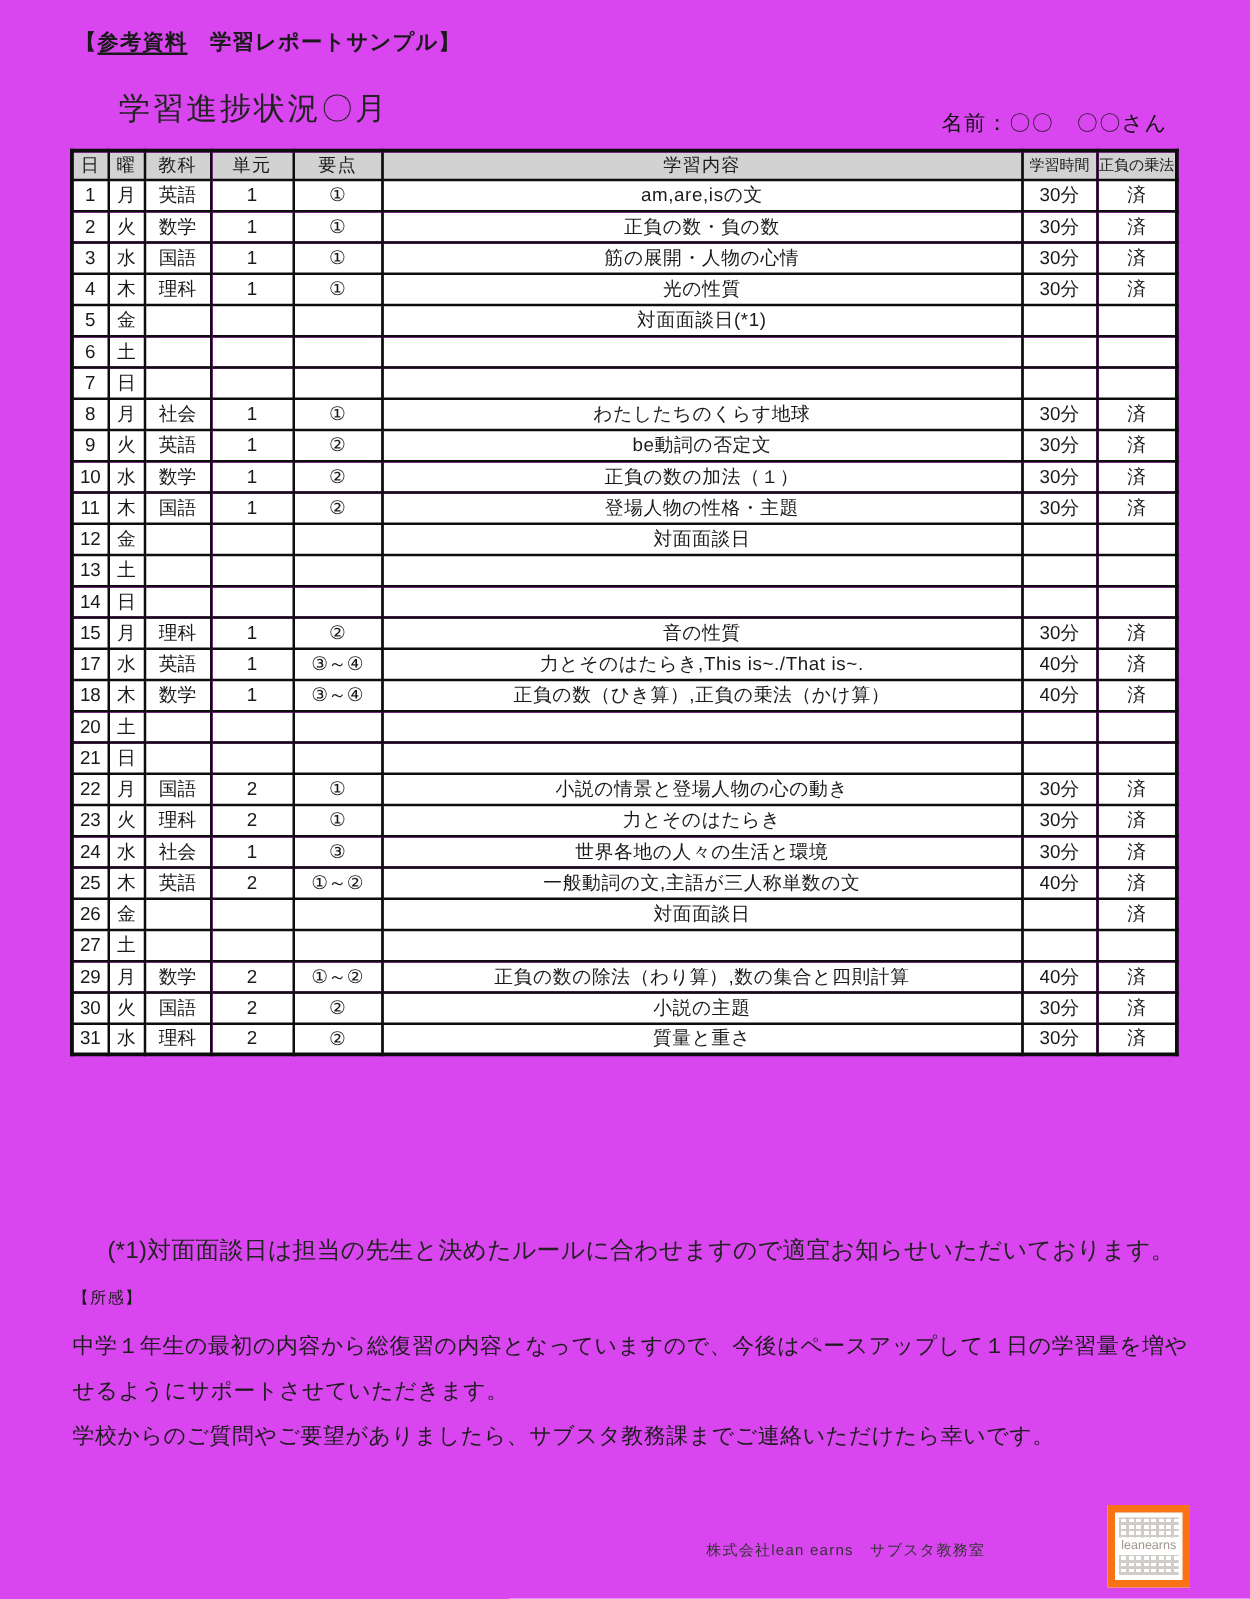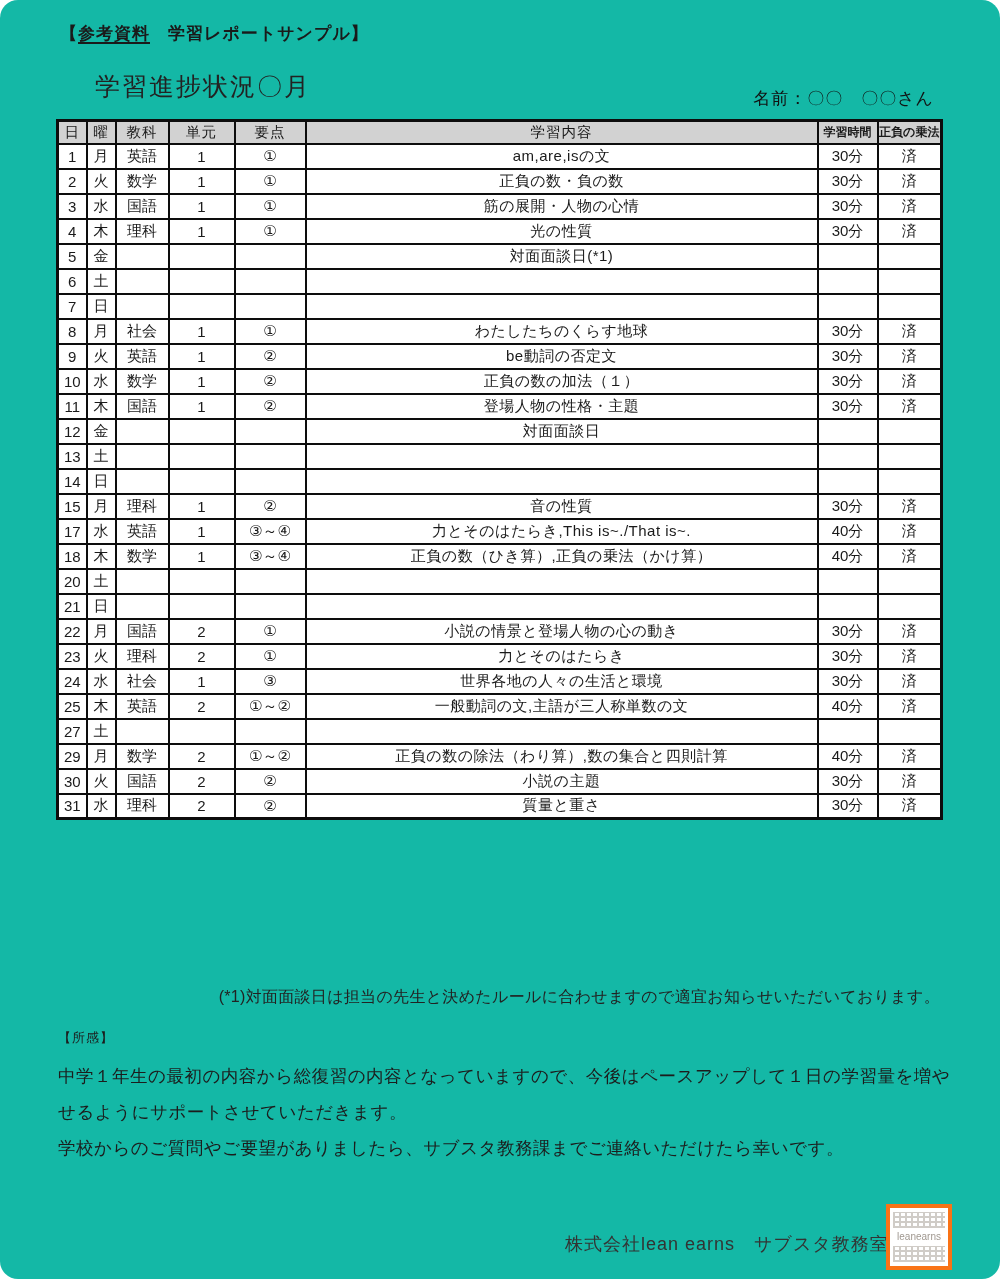--- a/index.html
+++ b/index.html
@@ -4,21 +4,21 @@
 <style>
   * { box-sizing: border-box; margin: 0; padding: 0; }
   html, body { background: #ffffff; }
   body {
     width: 1000px; height: 1279px;
     font-family: "Liberation Sans", "DejaVu Sans", sans-serif;
     color: #1a1a1a;
     position: relative;
     overflow: hidden;
   }
-  .page { position: absolute; inset: 0; background: #14b8a6; border-radius: 18px; }
+  .page { position: absolute; inset: 0; background: #d946ef; }
 
   .doc-title {
     position: absolute; left: 60px; top: 22px;
     font-size: 17px; font-weight: bold; letter-spacing: 1px;
     white-space: nowrap;
   }
   .doc-title .u {
     text-decoration: underline;
     text-decoration-thickness: 2px;
     text-underline-offset: 3px;
@@ -47,46 +47,46 @@
     overflow: hidden;
     white-space: nowrap;
   }
   table.report th {
     background: #d2d2d2;
     font-size: 14.5px;
     font-weight: normal;
     height: 23px;
     letter-spacing: 1px;
   }
-  table.report th.th-small { font-size: 12px; letter-spacing: 0; font-weight: bold; }
+  table.report th.th-small { font-size: 12px; letter-spacing: 0; }
   table.report td { height: 25px; font-size: 15px; background: #fff; }
   td.col-day { font-size: 15px; }
   td.col-content { letter-spacing: 0.5px; }
 
   .footnote {
     position: absolute; right: 60px; top: 987px;
-    font-size: 16px; color: #222; letter-spacing: 0.3px;
+    font-size: 19px; color: #222; letter-spacing: 0.3px;
   }
 
   .comments {
     position: absolute; left: 58px; top: 1020px; width: 895px;
     font-size: 17.5px; line-height: 36px; color: #1c1c1c;
     letter-spacing: 0.5px;
   }
   .comments .heading { font-size: 13px; margin-bottom: 2px; letter-spacing: 1px; }
 
   .footer-company {
     position: absolute; left: 565px; top: 1232px;
-    font-size: 18px; letter-spacing: 1px; color: #333;
+    font-size: 12px; letter-spacing: 1px; color: #333;
   }
 
   .seal {
     position: absolute; left: 886px; top: 1204px;
     width: 66px; height: 66px;
-    border: 4px solid #f97316;
+    border: 6px solid #f97316;
     display: flex; flex-direction: column; justify-content: space-between;
     padding: 4px 3px;
     background: #fff;
   }
   .seal .seal-pattern {
     height: 16px;
     background:
       repeating-linear-gradient(90deg, #aaa39b 0 2px, transparent 2px 6px),
       repeating-linear-gradient(0deg, #aaa39b 0 2px, transparent 2px 5px);
     opacity: 0.55;
@@ -356,20 +356,30 @@
           <td class="col-day">25</td>
           <td class="col-weekday">木</td>
           <td class="col-subject">英語</td>
           <td class="col-unit">2</td>
           <td class="col-point">①～②</td>
           <td class="col-content">一般動詞の文,主語が三人称単数の文</td>
           <td class="col-time">40分</td>
           <td class="col-login">済</td>
         </tr>
         <tr>
+          <td class="col-day">26</td>
+          <td class="col-weekday">金</td>
+          <td class="col-subject"></td>
+          <td class="col-unit"></td>
+          <td class="col-point"></td>
+          <td class="col-content">対面面談日</td>
+          <td class="col-time"></td>
+          <td class="col-login">済</td>
+        </tr>
+        <tr>
           <td class="col-day">27</td>
           <td class="col-weekday">土</td>
           <td class="col-subject"></td>
           <td class="col-unit"></td>
           <td class="col-point"></td>
           <td class="col-content"></td>
           <td class="col-time"></td>
           <td class="col-login"></td>
         </tr>
         <tr>

